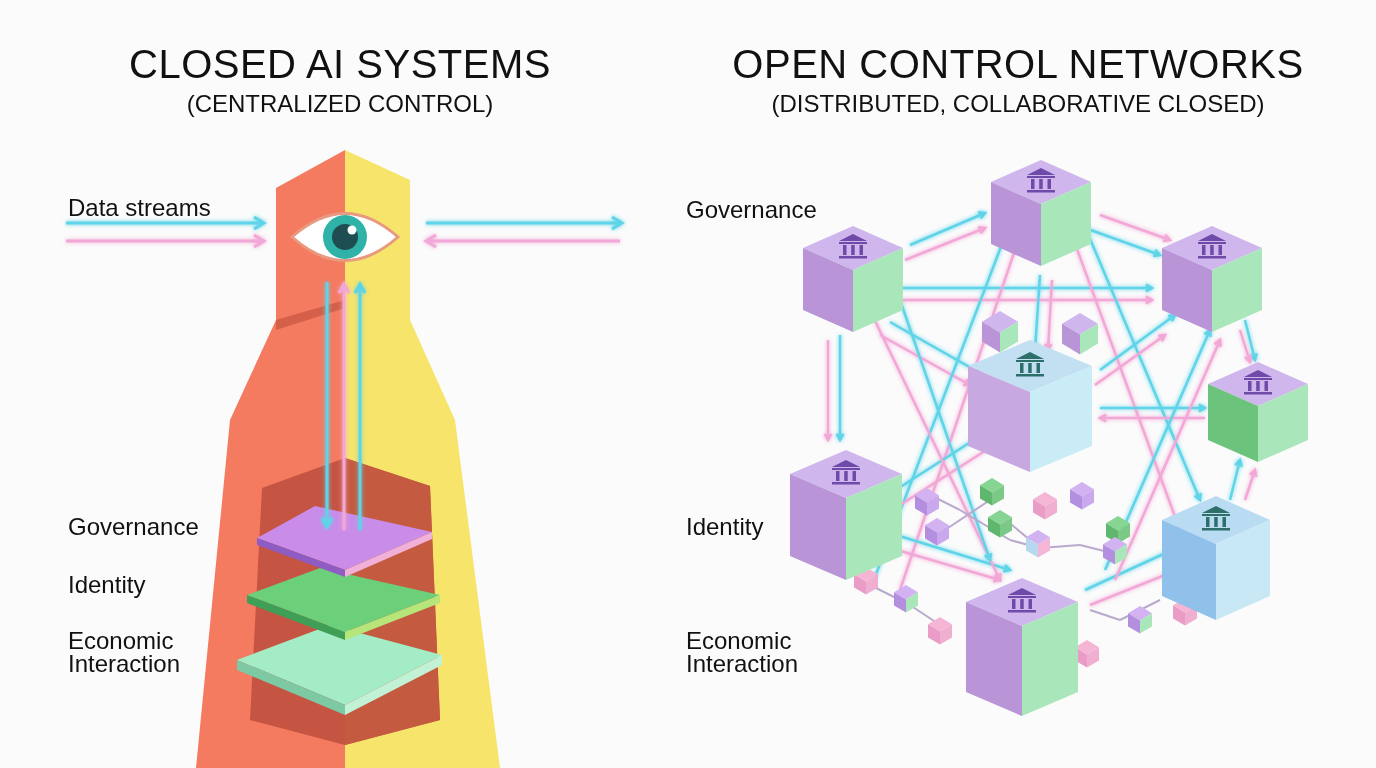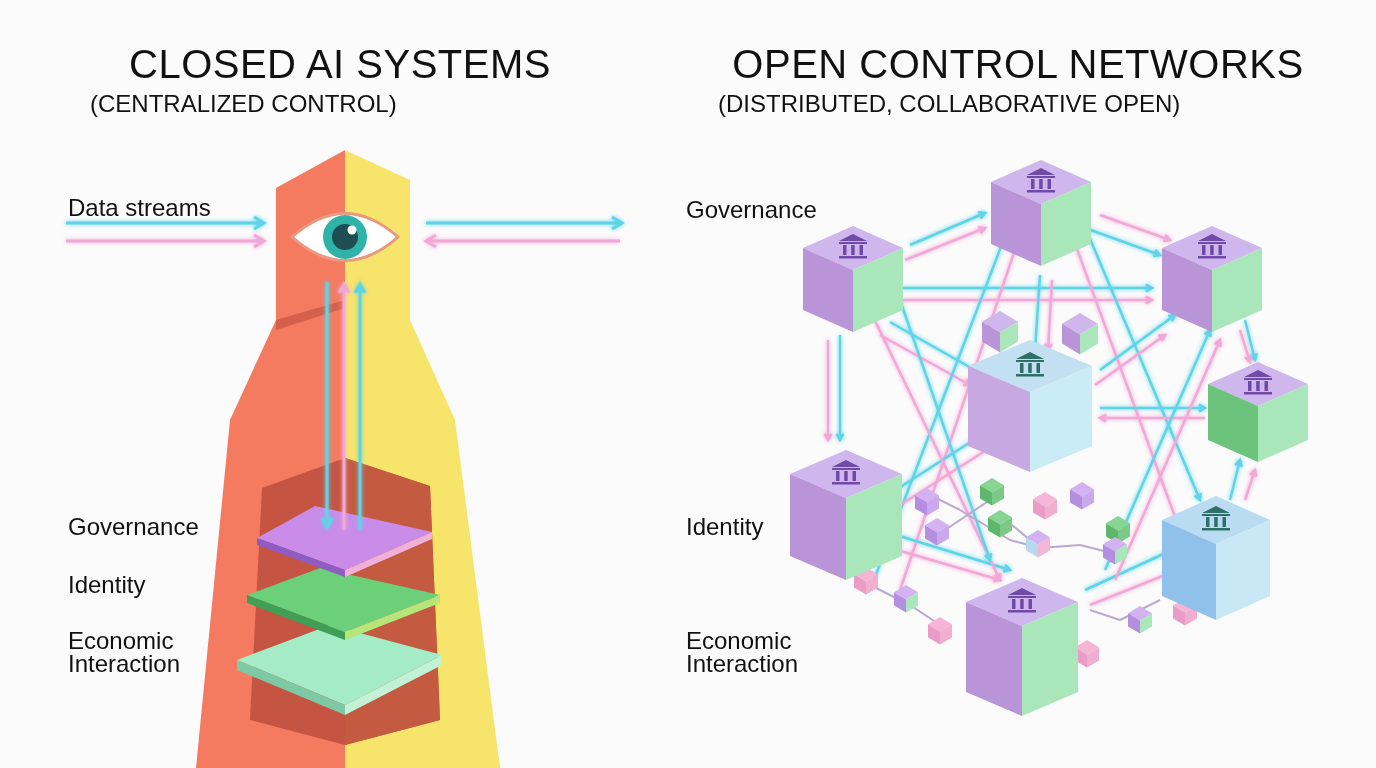--- a/index.html
+++ b/index.html
@@ -1,28 +1,28 @@
 <!DOCTYPE html>
 <html><head>
 <meta charset="utf-8">
 <style>
   html, body { margin:0; padding:0; background:#fbfbfb; }
   body { width:1376px; height:768px; position:relative; overflow:hidden; font-family:"Liberation Sans", sans-serif; color:#111; }
   .title { position:absolute; font-size:40px; font-weight:400; letter-spacing:0.5px; text-align:center; white-space:nowrap; }
-  .subtitle { position:absolute; font-size:24px; text-align:left; white-space:nowrap; }
+  .subtitle { position:absolute; font-size:24px; text-align:center; white-space:nowrap; }
   .label { position:absolute; font-size:24px; line-height:23px; white-space:nowrap; }
   svg.diagram { position:absolute; left:0; top:0; }
 </style>
 </head>
 <body>
 
 <div class="title" style="left:90px; top:42px; width:500px;">CLOSED AI SYSTEMS</div>
 <div class="subtitle" style="left:90px; top:90px; width:500px;">(CENTRALIZED CONTROL)</div>
 <div class="title" style="left:718px; top:42px; width:600px;">OPEN CONTROL NETWORKS</div>
-<div class="subtitle" style="left:718px; top:90px; width:600px;">(DISTRIBUTED, COLLABORATIVE OPEN)</div>
+<div class="subtitle" style="left:718px; top:90px; width:600px;">(DISTRIBUTED, COLLABORATIVE CLOSED)</div>
 
 <div class="label" style="left:68px; top:196px;">Data streams</div>
 <div class="label" style="left:68px; top:515px;">Governance</div>
 <div class="label" style="left:68px; top:573px;">Identity</div>
 <div class="label" style="left:68px; top:629px;">
   <div>Economic</div>
   <div>Interaction</div>
 </div>
 
 <div class="label" style="left:686px; top:198px;">Governance</div>

